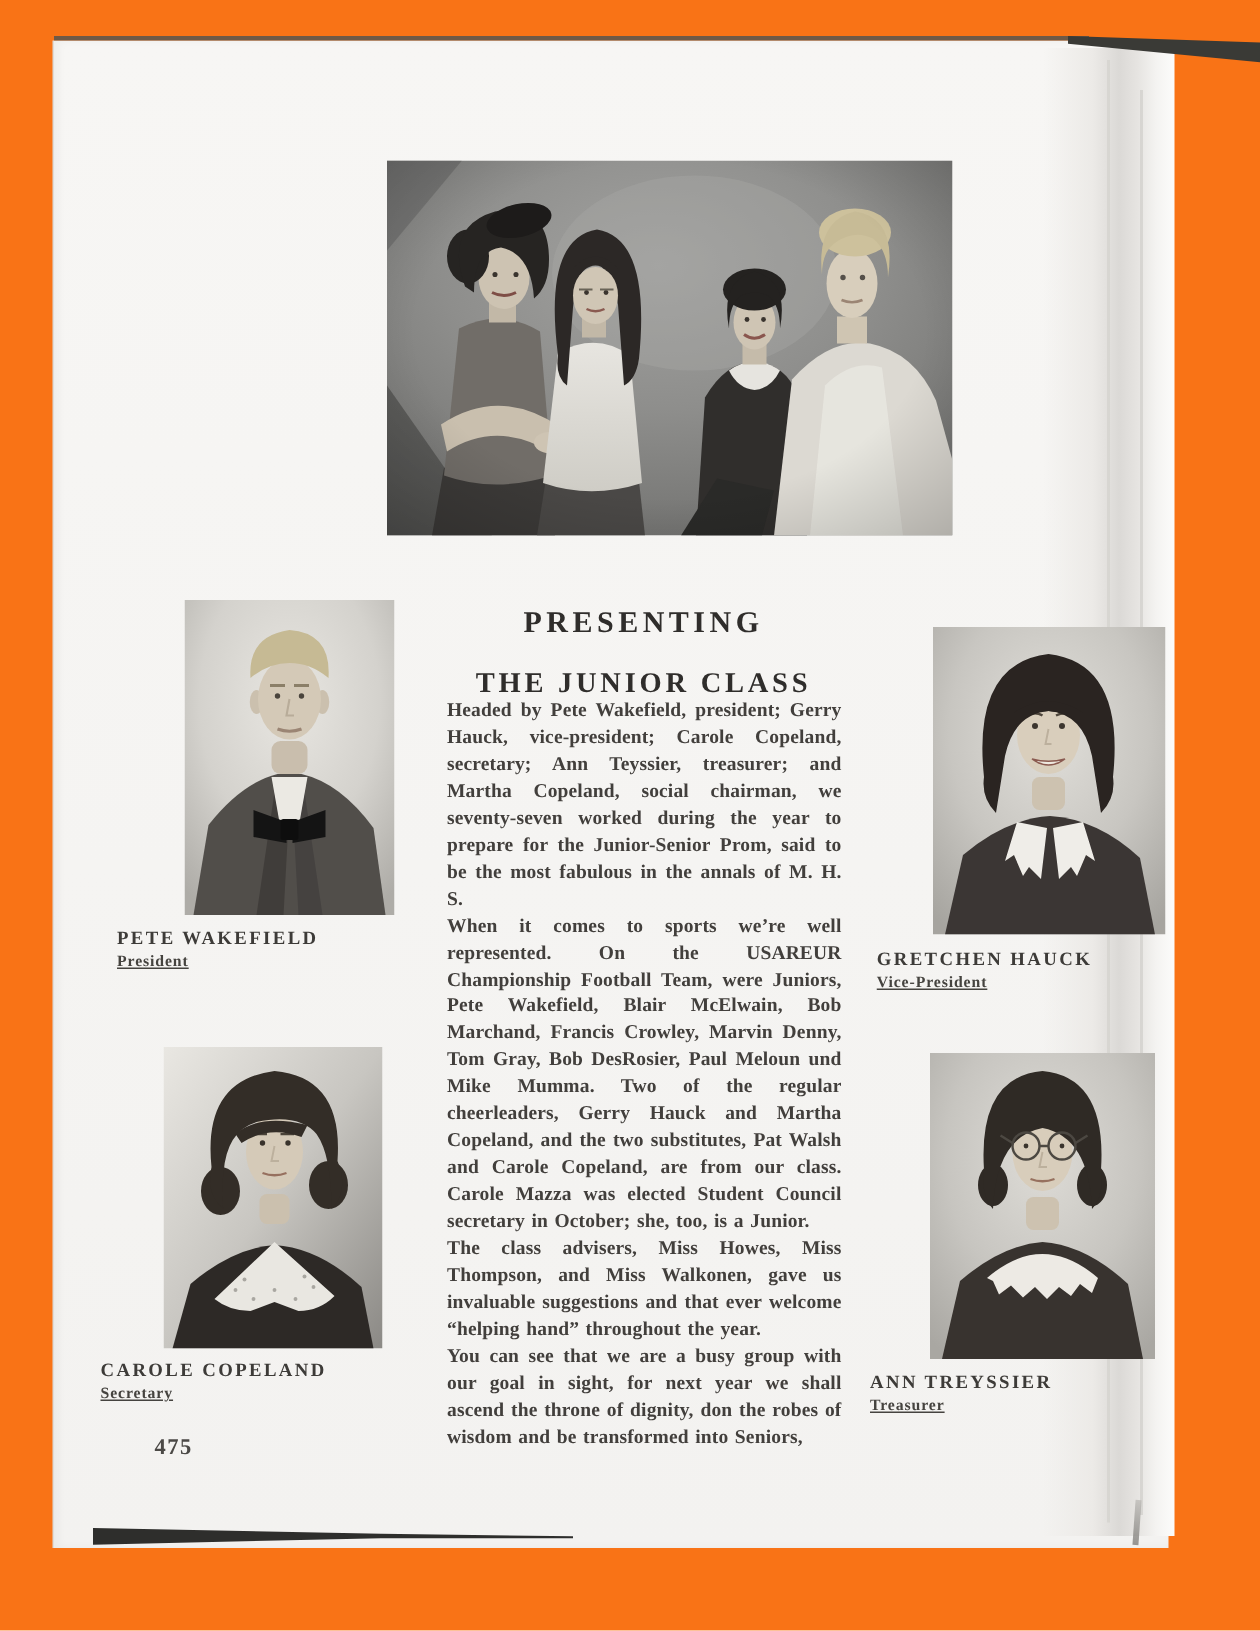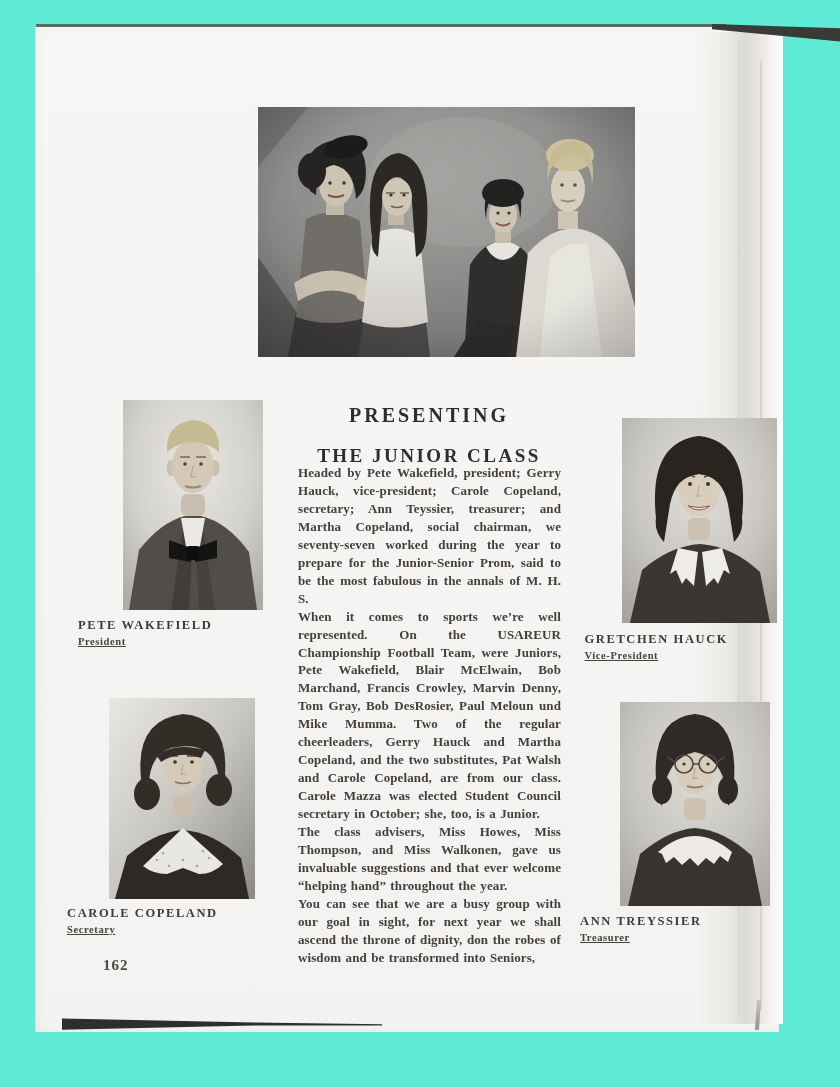--- a/index.html
+++ b/index.html
@@ -1,16 +1,16 @@
 <!DOCTYPE html>
 <html><head>
 <meta charset="utf-8">
 <style>
   html,body{margin:0;padding:0;background:#ffffff;}
-  .scan{position:relative;width:840px;height:1087px;background:#5eead4;overflow:hidden;
+  .scan{position:relative;width:840px;height:1087px;background:#f97316;overflow:hidden;
         font-family:"Liberation Serif",serif;}
   
   .page{position:absolute;left:35px;top:27px;width:743px;height:1005px;
         background:linear-gradient(180deg,#f7f6f4 0%,#f5f4f2 55%,#f3f2f0 100%);
         border-left:1px solid #dedcd8;
         box-shadow:inset 3px 0 6px rgba(0,0,0,.04);}
   .right-curl{position:absolute;left:695px;top:32px;width:88px;height:992px;
         background:linear-gradient(90deg,rgba(0,0,0,0) 0%,#eceae7 38%,#dbd9d6 58%,#e6e4e1 72%,#f4f3f1 86%,#fcfcfb 100%);}
   .curl-line-a{position:absolute;left:738px;top:40px;width:2px;height:975px;background:#cfcdc9;opacity:.55;}
   .curl-line-b{position:absolute;left:760px;top:60px;width:2px;height:950px;background:#c6c4c0;opacity:.5;}
@@ -277,15 +277,15 @@
       </g>
       <path d="M75,66 L73,76 L78,76" stroke="#bcb09d" stroke-width="1.3" fill="none"></path>
       <path d="M67,84 Q75,87 83,84" stroke="#97715f" stroke-width="1.6" fill="none"></path>
     </svg>
     <figcaption class="cap">
       <div class="cap-name">ANN TREYSSIER</div>
       <div class="cap-role">Treasurer</div>
     </figcaption>
   </figure>
 
-  <div class="page-number">162</div>
+  <div class="page-number">475</div>
 
 </div>
 
 </body></html>

